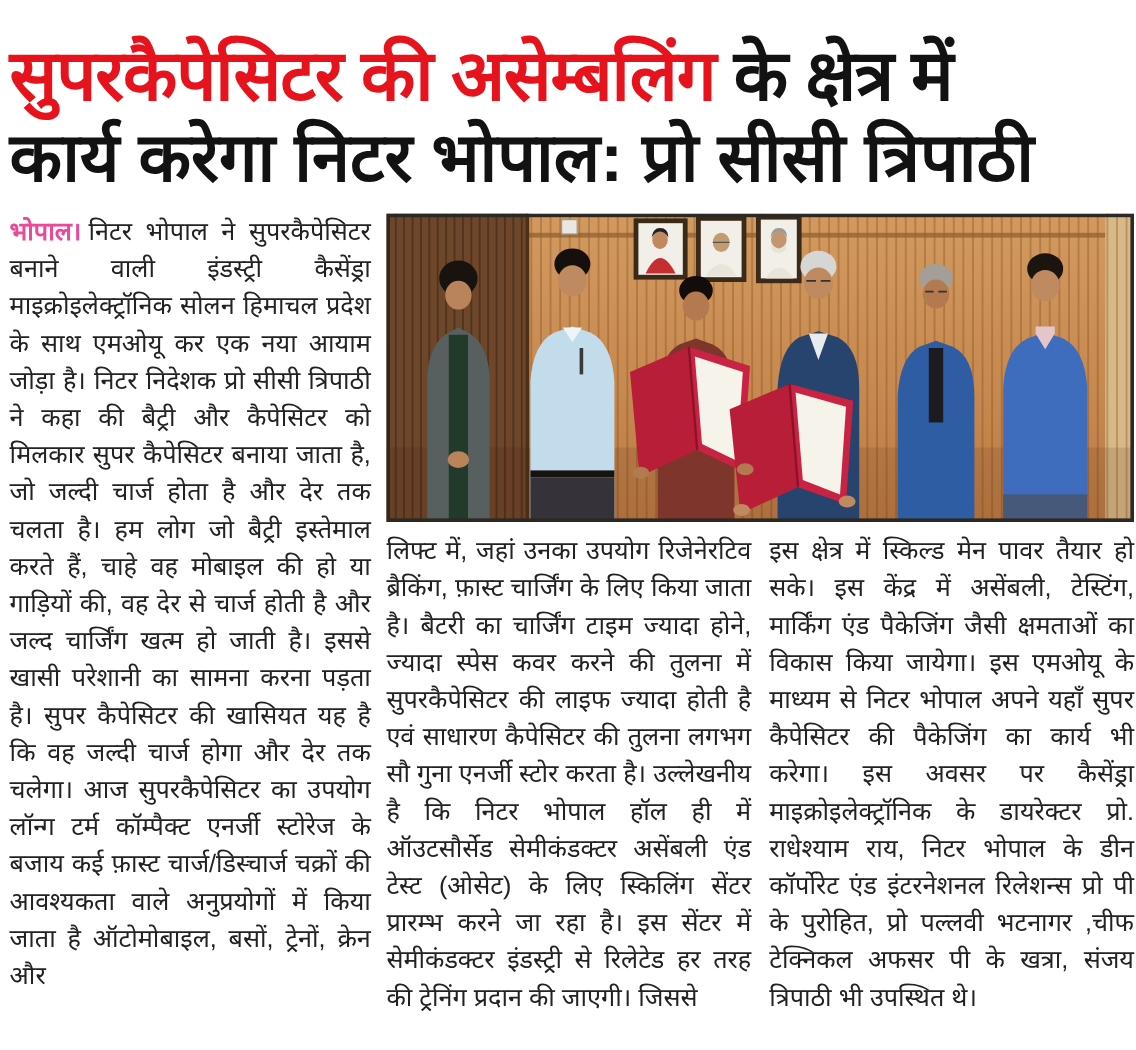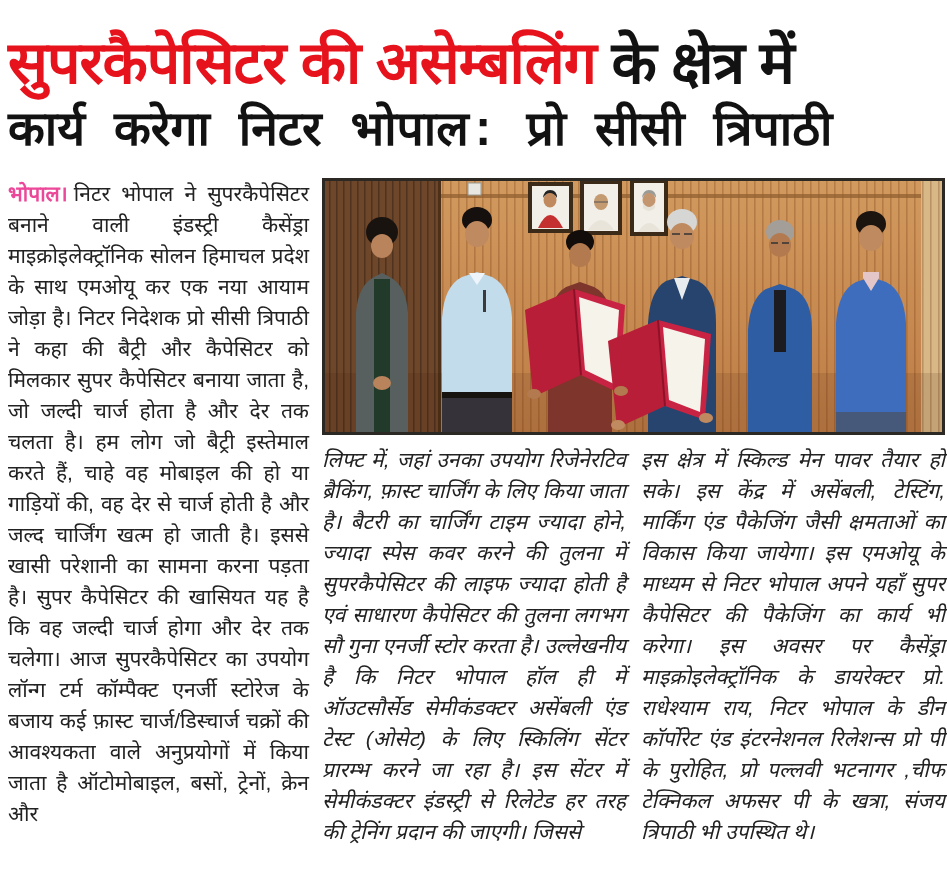--- a/index.html
+++ b/index.html
@@ -8,36 +8,36 @@
     font-family:"Liberation Sans",sans-serif;
     color:#1c1c1c;overflow:hidden;
   }
   .page{width:947px;height:875px;position:relative;}
   .headline{
     margin:0;padding:26px 4px 10px 8px;
     font-weight:700;color:#121212;
   }
   .hl1{font-size:59px;line-height:74px;letter-spacing:-1px;white-space:nowrap;}
   .hl1 .red{color:#e6131c;}
-  .hl2{font-size:48px;line-height:64px;letter-spacing:0px;white-space:nowrap;font-family:Liberation Mono, monospace;}
+  .hl2{font-size:57px;line-height:64px;letter-spacing:0px;white-space:nowrap;}
   .content{
     display:flex;gap:13px;padding:4px 2px 0 8px;align-items:flex-start;
   }
   .bodytext{
     font-size:21px;line-height:31px;color:#222222;text-align:justify;
   }
   .col-left{width:301px;flex:none;}
   .dateline{font-weight:700;color:#ec4899;margin-right:6px;}
   .right-area{width:623px;flex:none;}
   .photo-frame{
     width:623px;height:257px;line-height:0;
   }
   .photo-frame svg{display:block;}
   .two-cols{display:flex;gap:15px;margin-top:9px;}
-  .two-cols .col{flex:1;font-style:italic;}
+  .two-cols .col{flex:1;}
 </style>
 </head>
 <body>
 
 <div class="page">
 
   <h1 class="headline">
     <div class="hl1"><span class="red">सुपरकैपेसिटर की असेम्बलिंग</span><span> के क्षेत्र में</span></div>
     <div class="hl2">कार्य करेगा निटर भोपाल: प्रो सीसी त्रिपाठी</div>
   </h1>

